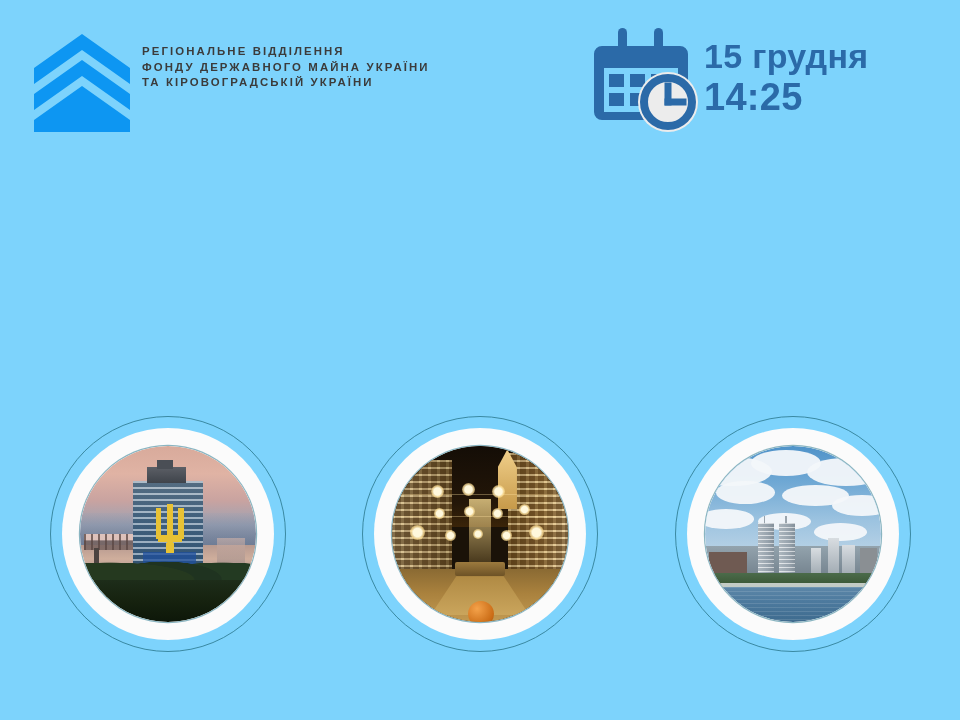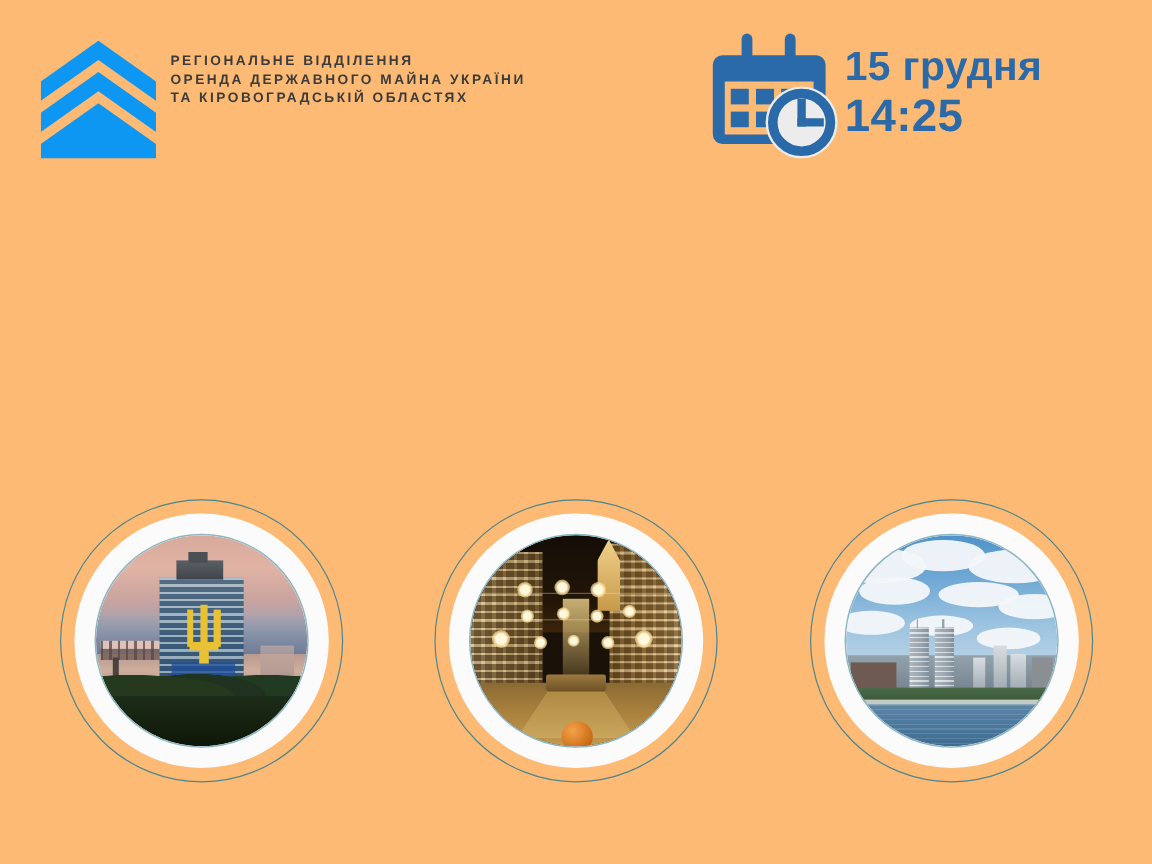--- a/index.html
+++ b/index.html
@@ -3,21 +3,21 @@
 <meta charset="utf-8">
 <style>
   html,body{margin:0;padding:0;}
   body{
     width:960px;height:720px;
     background:#ececec;
     font-family:"Liberation Sans", sans-serif;
     overflow:hidden;
     position:relative;
   }
-  .poster{position:absolute;inset:0;background:#fdba74;}
+  .poster{position:absolute;inset:0;background:#7dd3fc;}
 
   
   .header{position:absolute;left:0;top:0;width:960px;height:150px;}
 
   .brand{position:absolute;left:34px;top:28px;display:flex;align-items:flex-start;}
   .logo-mark{width:96px;height:100px;position:relative;flex:none;margin-top:4px;}
   .logo-mark svg{display:block;}
 
   .brand-text{margin-left:12px;margin-top:16px;}
   .brand-line{
@@ -179,22 +179,22 @@
         <svg width="96" height="100" viewBox="0 0 96 100" aria-hidden="true">
           <g fill="#0d96f2">
             <path d="M48 2 L96 36 L96 52 L48 18 L0 52 L0 36 Z"></path>
             <path d="M48 28 L96 62 L96 78 L48 44 L0 78 L0 62 Z"></path>
             <path d="M48 54 L96 88 L96 100 L0 100 L0 88 Z"></path>
           </g>
         </svg>
       </div>
       <div class="brand-text">
         <div class="brand-line">РЕГІОНАЛЬНЕ ВІДДІЛЕННЯ</div>
-        <div class="brand-line">ОРЕНДА ДЕРЖАВНОГО МАЙНА УКРАЇНИ</div>
-        <div class="brand-line">ТА КІРОВОГРАДСЬКІЙ ОБЛАСТЯХ</div>
+        <div class="brand-line">ФОНДУ ДЕРЖАВНОГО МАЙНА УКРАЇНИ</div>
+        <div class="brand-line">ТА КІРОВОГРАДСЬКІЙ УКРАЇНИ</div>
       </div>
     </div>
 
     <div class="datetime">
       <div class="cal-icon">
         <svg width="108" height="108" viewBox="0 0 108 108" aria-hidden="true">
           <g fill="#2b6aa8">
 
             <rect x="26" y="4" width="9" height="22" rx="4.5"></rect>
             <rect x="62" y="4" width="9" height="22" rx="4.5"></rect>

